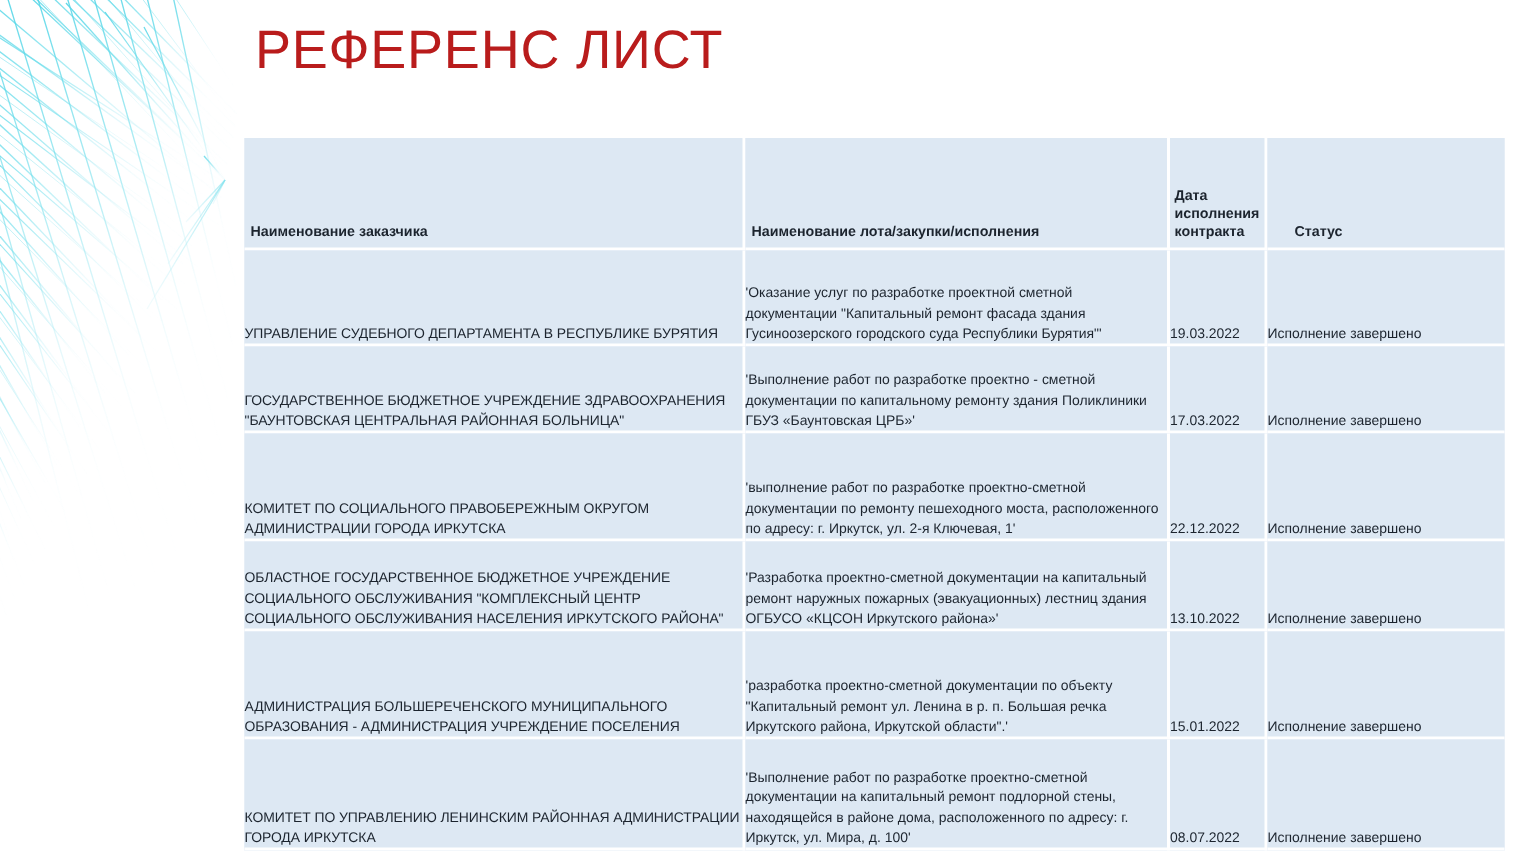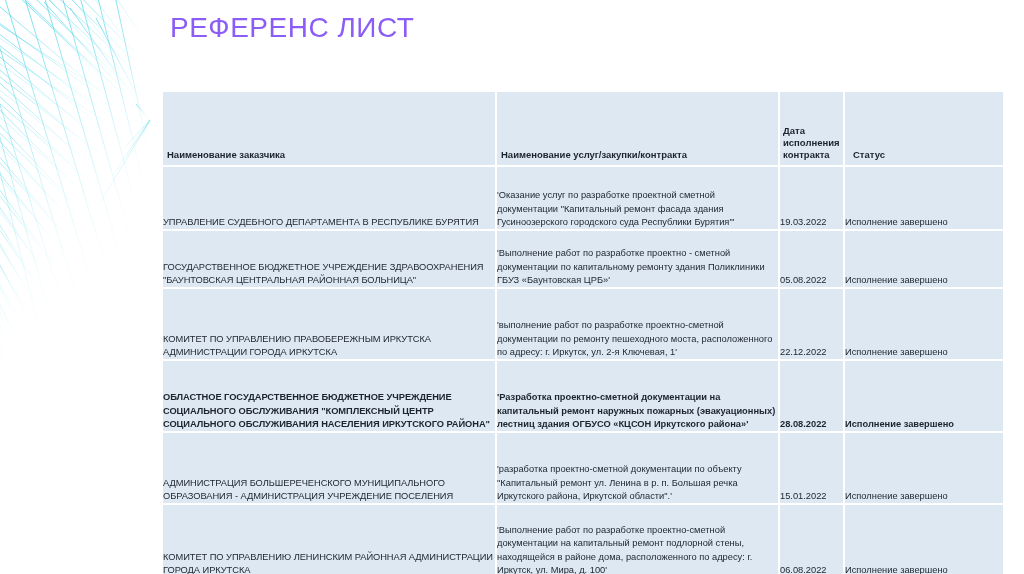--- a/index.html
+++ b/index.html
@@ -23,24 +23,24 @@
     width: 200px;
     height: 420px;
     pointer-events: none;
   }
 
   
   #page-title {
     position: absolute;
     left: 170px;
     top: 12px;
-    font-size: 28px;
+    font-size: 36px;
     font-weight: 400;
     letter-spacing: 0.5px;
-    color: #8b5cf6;
+    color: #b91c1c;
     white-space: nowrap;
   }
 
   
   #ref-table-wrap {
     position: absolute;
     left: 163px;
     top: 92px;
     width: 840px;
   }
@@ -76,21 +76,21 @@
   tr.head-row th {
     height: 48px;
     font-size: 9.5px;
     font-weight: bold;
     line-height: 12px;
     vertical-align: bottom;
     padding: 0 0 4px 0;
   }
   th .hcell { padding-left: 4px; padding-right: 4px; margin-top: 33px; }
   th.th-date .hcell { padding-left: 3px; }
-  th.th-status .hcell { padding-left: 8px; }
+  th.th-status .hcell { padding-left: 18px; }
 
   
   tr.data-row td { font-size: 9.3px; line-height: 13.2px; }
   td.td-customer {
     padding: 0 6px 6px 4px;
     font-size: 9.2px;
     line-height: 13px;
     letter-spacing: -0.05px;
     margin-top: 28px;
   }
@@ -237,62 +237,62 @@
       <col class="c-lot">
       <col class="c-date">
       <col class="c-status">
     </colgroup>
     <thead>
       <tr class="head-row">
         <th class="th-customer">
           <div class="hcell">Наименование заказчика</div>
         </th>
         <th class="th-lot">
-          <div class="hcell">Наименование услуг/закупки/контракта</div>
+          <div class="hcell">Наименование лота/закупки/исполнения</div>
         </th>
         <th class="th-date">
           <div class="hcell">Дата исполнения контракта</div>
         </th>
         <th class="th-status">
           <div class="hcell">Статус</div>
         </th>
       </tr>
     </thead>
     <tbody id="table-body">
         <tr class="data-row" style="height: 64px;">
           <td class="td-customer">УПРАВЛЕНИЕ СУДЕБНОГО ДЕПАРТАМЕНТА В РЕСПУБЛИКЕ БУРЯТИЯ</td>
           <td class="td-lot">'Оказание услуг по разработке проектной сметной документации "Капитальный ремонт фасада здания Гусиноозерского городского суда Республики Бурятия"'</td>
           <td class="td-date">19.03.2022</td>
           <td class="td-status">Исполнение завершено</td>
         </tr>
         <tr class="data-row" style="height: 58px;">
           <td class="td-customer">ГОСУДАРСТВЕННОЕ БЮДЖЕТНОЕ УЧРЕЖДЕНИЕ ЗДРАВООХРАНЕНИЯ "БАУНТОВСКАЯ ЦЕНТРАЛЬНАЯ РАЙОННАЯ БОЛЬНИЦА"</td>
           <td class="td-lot">'Выполнение работ по разработке проектно - сметной документации по капитальному ремонту здания Поликлиники ГБУЗ «Баунтовская ЦРБ»'</td>
-          <td class="td-date">05.08.2022</td>
+          <td class="td-date">17.03.2022</td>
           <td class="td-status">Исполнение завершено</td>
         </tr>
         <tr class="data-row" style="height: 72px;">
-          <td class="td-customer">КОМИТЕТ ПО УПРАВЛЕНИЮ ПРАВОБЕРЕЖНЫМ ИРКУТСКА АДМИНИСТРАЦИИ ГОРОДА ИРКУТСКА</td>
+          <td class="td-customer">КОМИТЕТ ПО СОЦИАЛЬНОГО ПРАВОБЕРЕЖНЫМ ОКРУГОМ АДМИНИСТРАЦИИ ГОРОДА ИРКУТСКА</td>
           <td class="td-lot">'выполнение работ по разработке проектно-сметной документации  по  ремонту пешеходного моста, расположенного по адресу: г. Иркутск, ул. 2-я Ключевая, 1'</td>
           <td class="td-date">22.12.2022</td>
           <td class="td-status">Исполнение завершено</td>
         </tr>
-        <tr class="data-row" style="height: 72px; font-weight: bold;">
+        <tr class="data-row" style="height: 60px;">
           <td class="td-customer">ОБЛАСТНОЕ ГОСУДАРСТВЕННОЕ БЮДЖЕТНОЕ УЧРЕЖДЕНИЕ СОЦИАЛЬНОГО ОБСЛУЖИВАНИЯ "КОМПЛЕКСНЫЙ ЦЕНТР СОЦИАЛЬНОГО ОБСЛУЖИВАНИЯ НАСЕЛЕНИЯ ИРКУТСКОГО РАЙОНА"</td>
           <td class="td-lot">'Разработка проектно-сметной документации на капитальный ремонт наружных пожарных (эвакуационных) лестниц здания ОГБУСО «КЦСОН Иркутского района»'</td>
-          <td class="td-date">28.08.2022</td>
+          <td class="td-date">13.10.2022</td>
           <td class="td-status">Исполнение завершено</td>
         </tr>
         <tr class="data-row" style="height: 72px;">
           <td class="td-customer">АДМИНИСТРАЦИЯ БОЛЬШЕРЕЧЕНСКОГО МУНИЦИПАЛЬНОГО ОБРАЗОВАНИЯ - АДМИНИСТРАЦИЯ УЧРЕЖДЕНИЕ ПОСЕЛЕНИЯ</td>
           <td class="td-lot">'разработка проектно-сметной документации по объекту "Капитальный ремонт ул. Ленина в р. п. Большая речка Иркутского района, Иркутской области".'</td>
           <td class="td-date">15.01.2022</td>
           <td class="td-status">Исполнение завершено</td>
         </tr>
         <tr class="data-row" style="height: 74px;">
           <td class="td-customer">КОМИТЕТ ПО УПРАВЛЕНИЮ ЛЕНИНСКИМ РАЙОННАЯ АДМИНИСТРАЦИИ ГОРОДА ИРКУТСКА</td>
           <td class="td-lot">'Выполнение работ по разработке проектно-сметной документации на капитальный ремонт подлорной стены, находящейся в районе дома, расположенного по адресу: г. Иркутск, ул. Мира, д. 100'</td>
-          <td class="td-date">06.08.2022</td>
+          <td class="td-date">08.07.2022</td>
           <td class="td-status">Исполнение завершено</td>
         </tr>
       </tbody>
   </table>
 </div>
 
 </body></html>

